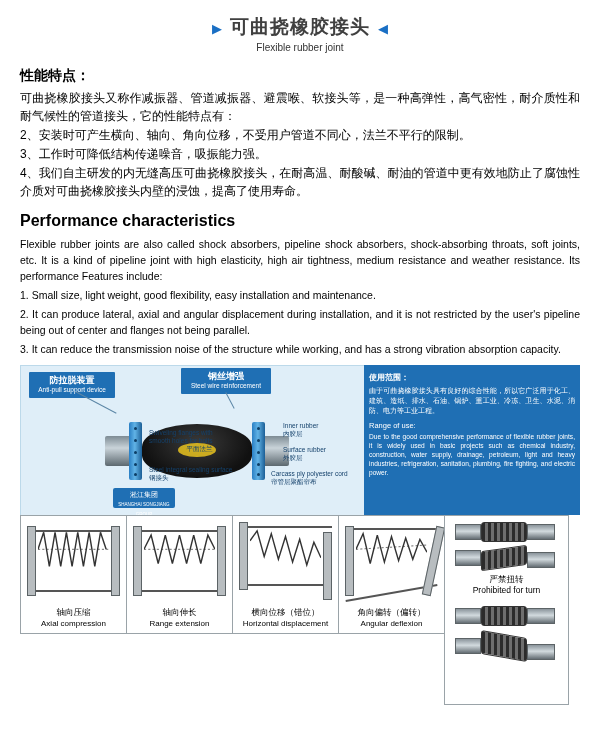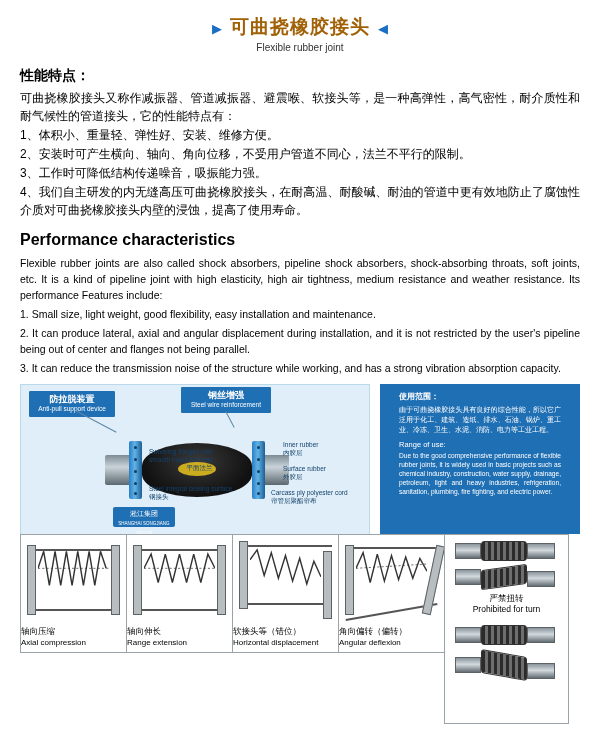--- a/index.html
+++ b/index.html
@@ -18,21 +18,21 @@
   }
   
   .title-wrap {
     text-align: center;
     padding-top: 14px;
   }
   .title-cn {
     font-size: 19px;
     font-weight: bold;
     letter-spacing: 1px;
-    color: #a16207;
+    color: #404040;
     display: inline-block;
   }
   .tri {
     display: inline-block;
     color: #1a6fc4;
     font-size: 13px;
     vertical-align: middle;
     margin: 0 8px;
   }
   .title-en {
@@ -159,24 +159,24 @@
     font-size: 7px;
     text-align: center;
     line-height: 9px;
     padding-top: 2px;
     border-radius: 2px;
   }
   
   .note-box {
     position: absolute;
     right: 0; top: 0;
-    width: 200px; height: 150px;
+    width: 216px; height: 150px;
     background: #1f6fb4;
     color: #fff;
-    padding: 7px 19px;
+    padding: 7px 5px;
   }
   .note-title {
     font-size: 8px;
     font-weight: bold;
     margin-bottom: 3px;
   }
   .note-cn {
     font-size: 7px;
     line-height: 10px;
     margin-bottom: 5px;
@@ -206,20 +206,21 @@
     position: relative;
     border: 1px solid #9aa3a8;
     margin-right: -1px;
     background: #fff;
   }
   .cell.small { width: 107px; height: 119px; }
   .cell.tall { width: 125px; height: 190px; }
   .cap {
     position: absolute;
     bottom: 4px; left: 0; right: 0;
+    text-align: center;
     font-size: 8.5px;
     line-height: 11px;
   }
   .cap .en { font-size: 8px; }
   .sketch {
     position: absolute;
     left: 6px; right: 6px; top: 8px;
     height: 74px;
   }
   .rail {
@@ -269,21 +270,20 @@
   <div class="title-wrap">
     <div>
       <span class="tri">▶</span><span class="title-cn">可曲挠橡胶接头</span><span class="tri">◀</span>
     </div>
     <div class="title-en">Flexible rubber joint</div>
   </div>
 
   <div class="body-text">
     <div class="sec-head-cn">性能特点：</div>
     <p class="p-cn">可曲挠橡胶接头又称作减振器、管道减振器、避震喉、软接头等，是一种高弹性，高气密性，耐介质性和耐气候性的管道接头，它的性能特点有：</p>
-    <p class="p-cn">1、体积小、重量轻、弹性好、安装、维修方便。</p>
     <p class="p-cn">2、安装时可产生横向、轴向、角向位移，不受用户管道不同心，法兰不平行的限制。</p>
     <p class="p-cn">3、工作时可降低结构传递噪音，吸振能力强。</p>
     <p class="p-cn">4、我们自主研发的内无缝高压可曲挠橡胶接头，在耐高温、耐酸碱、耐油的管道中更有效地防止了腐蚀性介质对可曲挠橡胶接头内壁的浸蚀，提高了使用寿命。</p>
 
     <div class="sec-head-en">Performance characteristics</div>
     <p class="p-en">Flexible rubber joints are also called shock absorbers, pipeline shock absorbers, shock-absorbing throats, soft joints, etc. It is a kind of pipeline joint with high elasticity, high air tightness, medium resistance and weather resistance. Its performance Features include:</p>
     <p class="p-en">1. Small size, light weight, good flexibility, easy installation and maintenance.</p>
     <p class="p-en">2. It can produce lateral, axial and angular displacement during installation, and it is not restricted by the user's pipeline being out of center and flanges not being parallel.</p>
     <p class="p-en">3. It can reduce the transmission noise of the structure while working, and has a strong vibration absorption capacity.</p>
   </div>
@@ -402,21 +402,21 @@
       <div class="sketch">
         <div class="rail top" style="top:2px;"></div>
         <div class="rail bot" style="bottom:12px;"></div>
         <div class="endcap l" style="top:-2px; bottom:8px;"></div>
         <div class="endcap r" style="top:8px; bottom:-2px;"></div>
         <svg class="zig" viewBox="0 0 100 60" preserveAspectRatio="none">
           <polyline points="0,18 10,4 20,40 30,8 40,44 50,12 60,48 70,16 80,52 90,20 100,42" fill="none" stroke="#333" stroke-width="2"></polyline>
         </svg>
       </div>
       <div class="cap">
-        <span>软接头等（错位）</span><br>
+        <span>横向位移（错位）</span><br>
         <span class="en">Horizontal displacement</span>
       </div>
     </div>
 
     <div class="cell small">
       <div class="sketch">
         <div class="rail top" style="top:4px;"></div>
         <div class="rail bot" style="bottom:4px; transform:rotate(-10deg);"></div>
         <div class="endcap l"></div>
         <div class="endcap r" style="transform:rotate(12deg);"></div>

